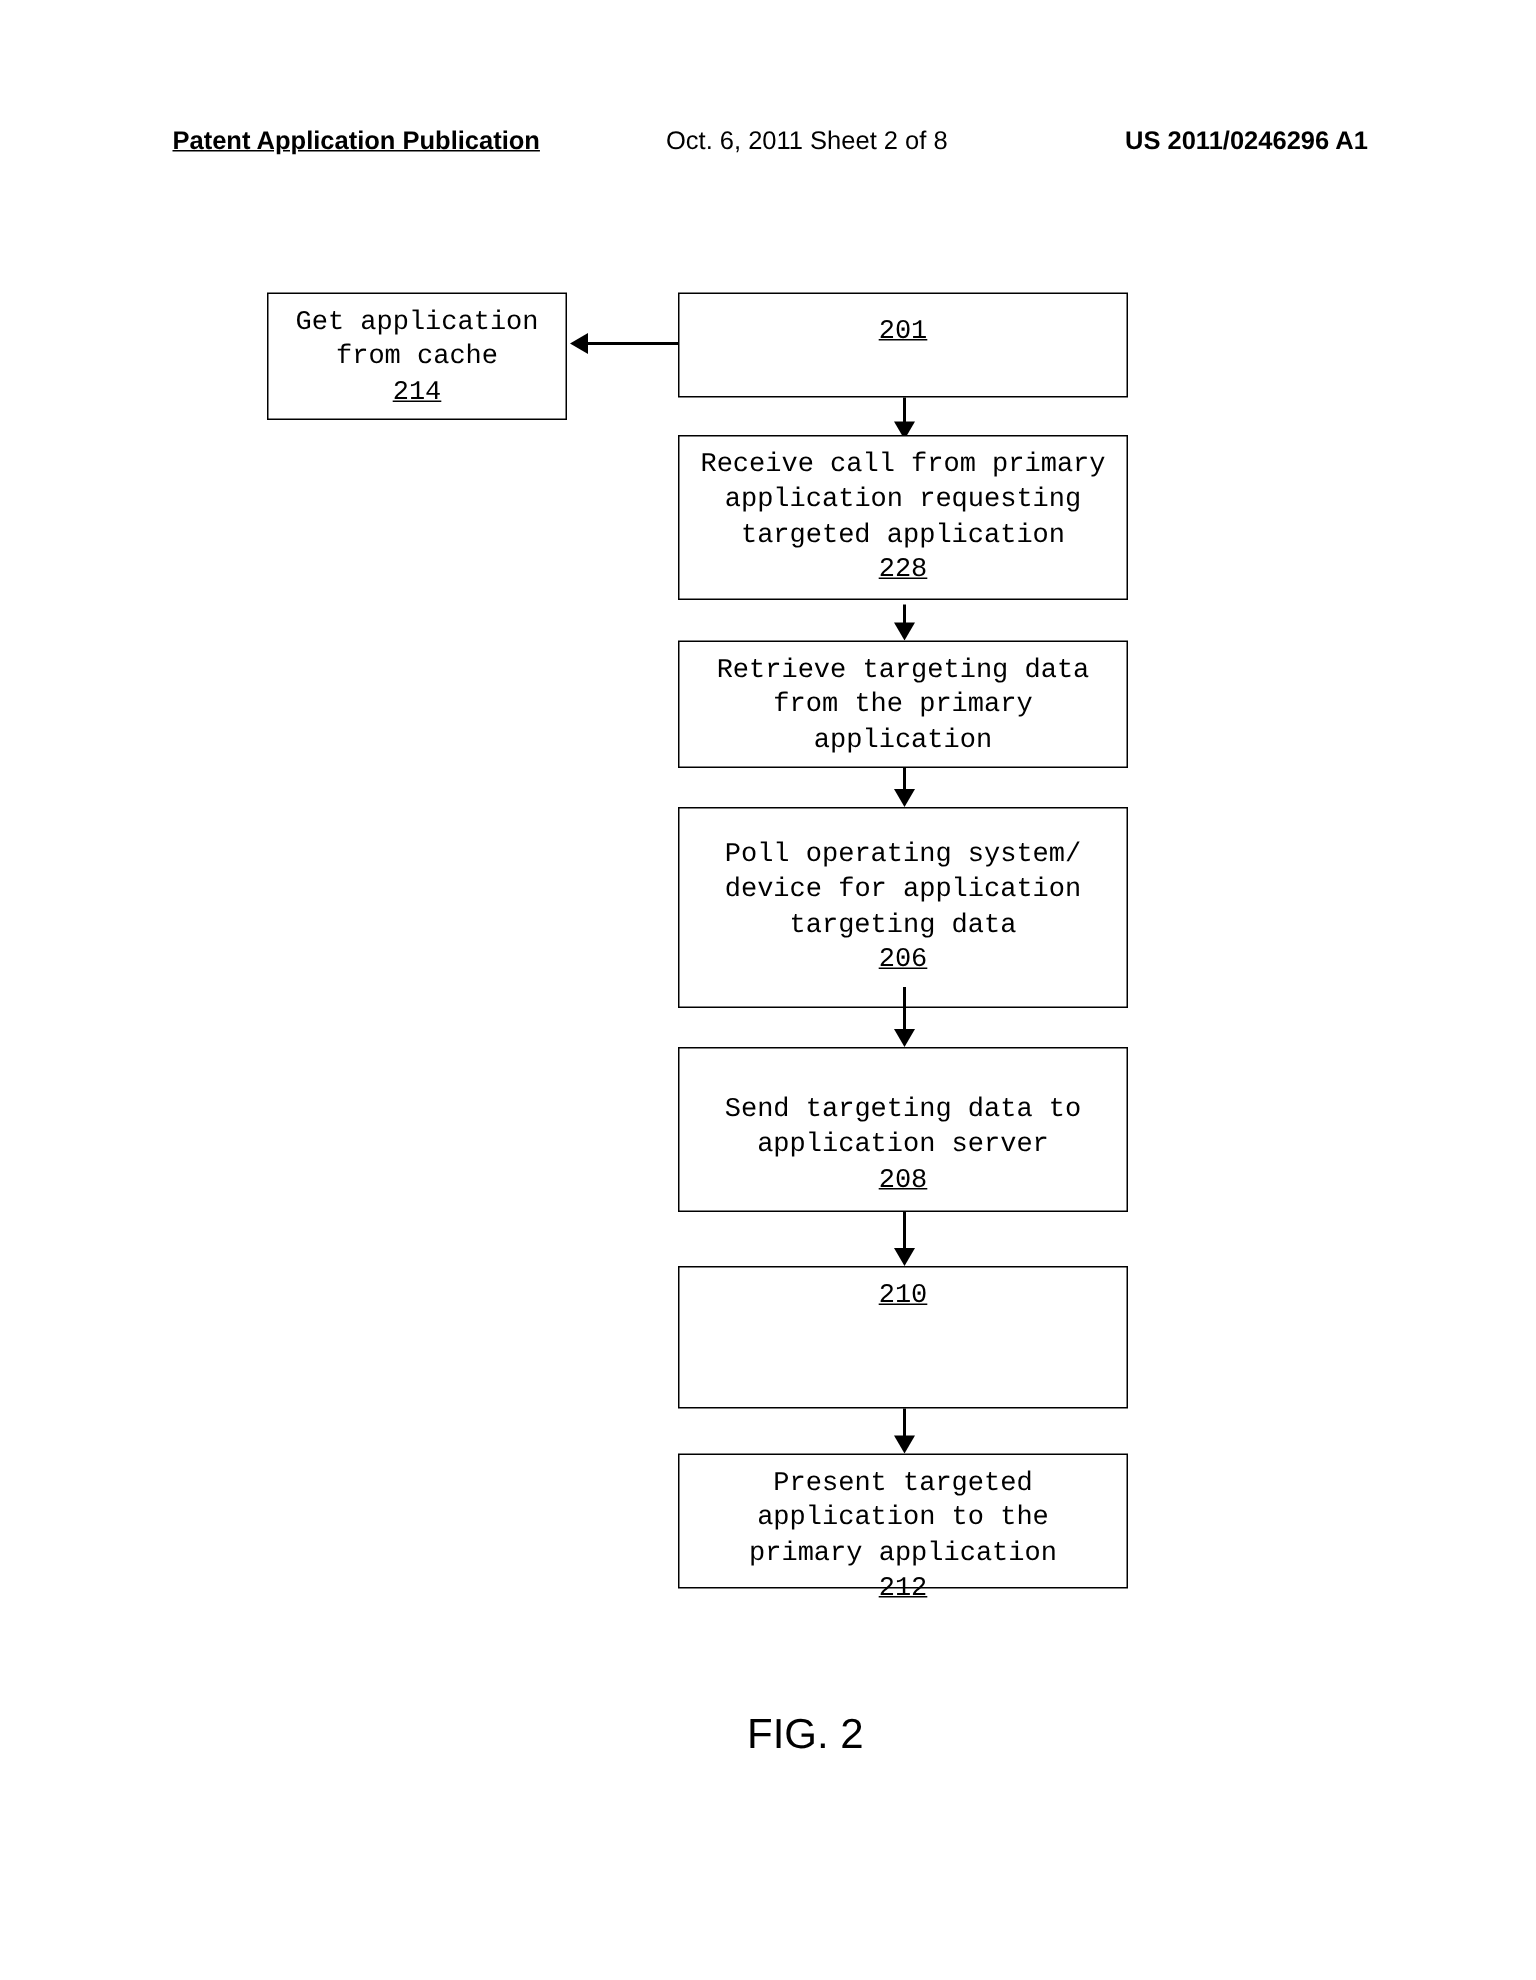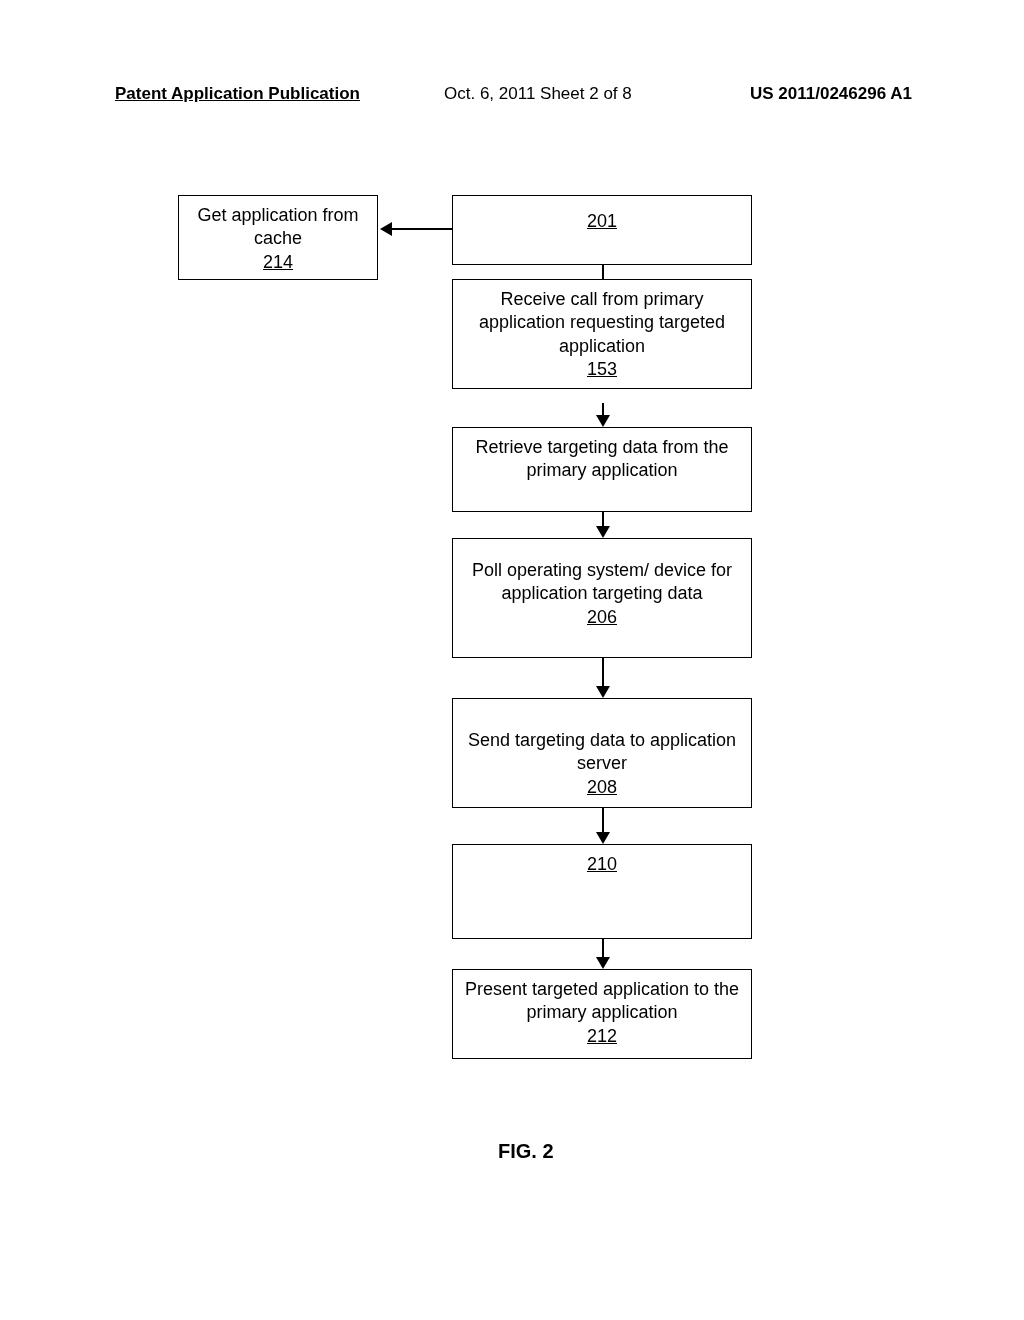--- a/index.html
+++ b/index.html
@@ -35,20 +35,21 @@
   }
   .flow-box {
     position: absolute;
     border: 1.5px solid #000;
     background: #fff;
     text-align: center;
     font-size: 18px;
     line-height: 1.3;
     padding: 8px 10px;
     box-sizing: border-box;
+    font-family: Liberation Mono, monospace;
   }
   .flow-box .ref {
     text-decoration: underline;
   }
   .arrow-v {
     position: absolute;
     width: 2px;
     background: #000;
     left: 50%;
   }
@@ -68,22 +69,22 @@
   .arrow-h-head {
     position: absolute;
     width: 0;
     height: 0;
     border-top: 7px solid transparent;
     border-bottom: 7px solid transparent;
     border-right: 12px solid #000;
   }
   .fig-label {
     position: absolute;
-    font-size: 20px;
-    font-weight: bold;
+    font-size: 28px;
+    font-weight: normal;
     left: 498px;
     top: 1140px;
   }
 </style>
 </head>
 <body>
 
 <div class="header">
   <span class="left">Patent Application Publication</span>
   <span class="center">Oct. 6, 2011  Sheet 2 of 8</span>
@@ -98,36 +99,36 @@
 <div class="flow-box" style="left:452px; top:195px; width:300px; height:70px; padding-top:14px;">
   <div class="ref">201</div>
 </div>
 
 <div class="arrow-h" style="left:392px; top:228px; width:60px;"></div>
 <div class="arrow-h-head" style="left:380px; top:222px;"></div>
 
 <div class="arrow-v" style="left:602px; top:265px; height:18px;"></div>
 <div class="arrow-v-head" style="left:596px; top:281px;"></div>
 
-<div class="flow-box" style="left:452px; top:279px; width:300px; height:110px;">
+<div class="flow-box" style="left:452px; top:290px; width:300px; height:110px;">
   <div>Receive call from primary application requesting targeted application</div>
-  <div class="ref">153</div>
+  <div class="ref">228</div>
 </div>
 
 <div class="arrow-v" style="left:602px; top:403px; height:14px;"></div>
 <div class="arrow-v-head" style="left:596px; top:415px;"></div>
 
 <div class="flow-box" style="left:452px; top:427px; width:300px; height:85px;">
   <div>Retrieve targeting data from the primary application</div>
 </div>
 
 <div class="arrow-v" style="left:602px; top:512px; height:16px;"></div>
 <div class="arrow-v-head" style="left:596px; top:526px;"></div>
 
-<div class="flow-box" style="left:452px; top:538px; width:300px; height:120px; padding-top:20px;">
+<div class="flow-box" style="left:452px; top:538px; width:300px; height:134px; padding-top:20px;">
   <div>Poll operating system/ device for application targeting data</div>
   <div class="ref">206</div>
 </div>
 
 <div class="arrow-v" style="left:602px; top:658px; height:30px;"></div>
 <div class="arrow-v-head" style="left:596px; top:686px;"></div>
 
 <div class="flow-box" style="left:452px; top:698px; width:300px; height:110px; padding-top:30px;">
   <div>Send targeting data to application server</div>
   <div class="ref">208</div>

